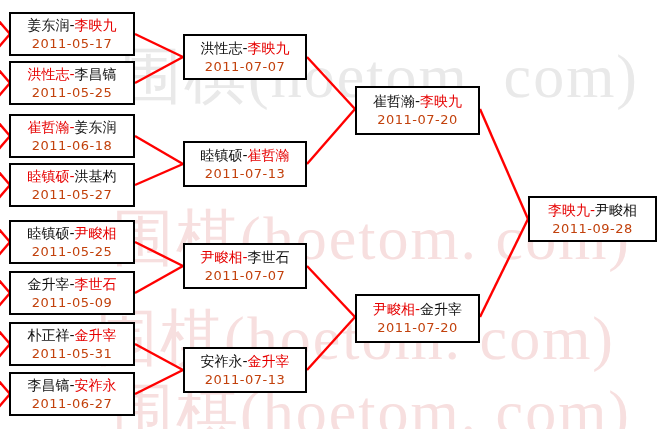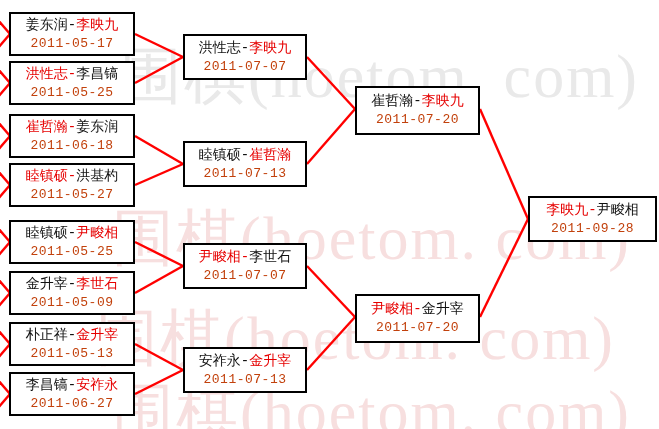--- a/index.html
+++ b/index.html
@@ -22,21 +22,21 @@
   .wm-gray{color:var(--wm-gray);}
   .wm-pink{color:var(--wm-pink);}
   
   svg.lines{position:absolute;left:0;top:0;z-index:1;}
   .conn{stroke:var(--line);stroke-width:2.4px;}
   
   .match{
     position:absolute;z-index:2;box-sizing:border-box;
     background:#ffffff;border:2px solid var(--border);
     display:flex;flex-direction:column;align-items:center;justify-content:center;
-    text-align:center;line-height:1.35;font-family:Liberation Mono, monospace;
+    text-align:center;line-height:1.35;
   }
   .names{font-size:14px;color:#111;}
   .date{font-size:13px;color:#c2410c;letter-spacing:0.5px;}
   .win{color:var(--win);}
   
   .r16{left:9px;width:126px;height:44px;}
   .qf{left:183px;width:124px;height:46px;}
   .sf{left:355px;width:125px;height:49px;}
   .final{left:528px;width:129px;height:46px;}
 </style>
@@ -106,21 +106,21 @@
   <div class="match r16" style="top:220px">
     <div class="names"><span class="p1">睦镇硕</span><span class="dash">-</span><span class="p2 win">尹畯相</span></div>
     <div class="date">2011-05-25</div>
   </div>
   <div class="match r16" style="top:271px">
     <div class="names"><span class="p1">金升宰</span><span class="dash">-</span><span class="p2 win">李世石</span></div>
     <div class="date">2011-05-09</div>
   </div>
   <div class="match r16" style="top:322px">
     <div class="names"><span class="p1">朴正祥</span><span class="dash">-</span><span class="p2 win">金升宰</span></div>
-    <div class="date">2011-05-13</div>
+    <div class="date">2011-05-31</div>
   </div>
   <div class="match r16" style="top:372px">
     <div class="names"><span class="p1">李昌镐</span><span class="dash">-</span><span class="p2 win">安祚永</span></div>
     <div class="date">2011-06-27</div>
   </div>
 
   <div class="match qf" style="top:34px">
     <div class="names"><span class="p1">洪性志</span><span class="dash">-</span><span class="p2 win">李映九</span></div>
     <div class="date">2011-07-07</div>
   </div>

